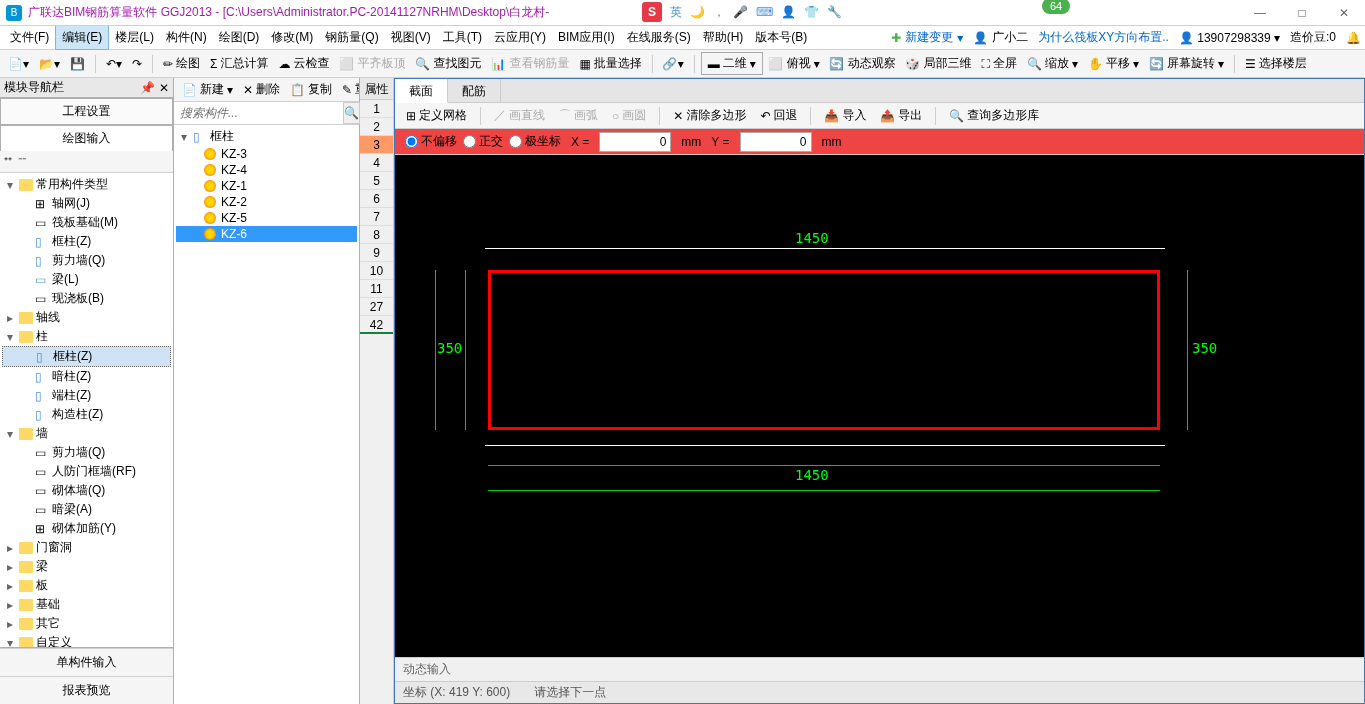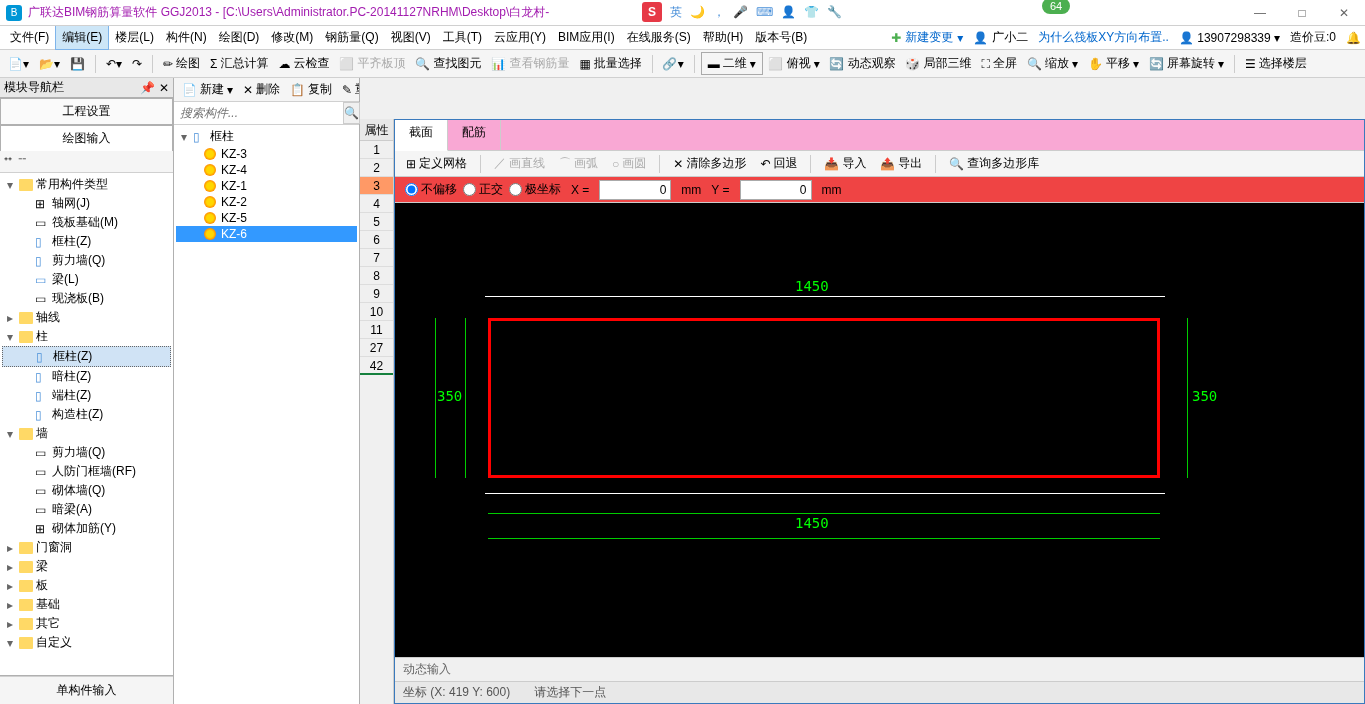--- a/index.html
+++ b/index.html
@@ -48,28 +48,28 @@
 .mid-panel .mid-toolbar { height: 24px; background: #f5f5f5; border-bottom: 1px solid #d0d0d0; display: flex; align-items: center; padding: 0 4px; gap: 2px; flex-wrap: nowrap; overflow: hidden; }
 .mid-panel .mid-toolbar .mb-btn { display: flex; align-items: center; gap: 3px; padding: 2px 4px; cursor: pointer; white-space: nowrap; }
 .mid-panel .search-row { display: flex; border-bottom: 1px solid #d0d0d0; }
 .mid-panel .search-row input { flex: 1; border: none; padding: 4px 6px; font-style: italic; color: #3b82f6; outline: none; }
 .mid-panel .search-row .search-btn { width: 24px; border: 1px solid #ccc; background: #f0f0f0; display: flex; align-items: center; justify-content: center; cursor: pointer; }
 .mid-panel .tree { flex: 1; overflow: auto; padding: 2px; }
 .kz-node { display: flex; align-items: center; padding: 1px 2px 1px 28px; cursor: pointer; }
 .kz-node .gear { width: 12px; height: 12px; background: radial-gradient(circle, #ffd700 40%, #ff8c00 70%); border-radius: 50%; margin-right: 5px; }
 .kz-node.selected { background: #3399ff; color: #fff; }
 
-.right-area { flex: 1; display: flex; flex-direction: column; position: relative; margin-top: 41px; }
+.right-area { flex: 1; display: flex; flex-direction: column; position: relative; }
 .prop-strip { position: absolute; left: 0; top: 0; bottom: 0; width: 34px; background: #f0f0f0; border-right: 1px solid #ccc; }
 .prop-strip .prop-tab { height: 22px; background: #e8e8e8; border-bottom: 1px solid #ccc; text-align: center; line-height: 22px; }
 .prop-strip .rn-col { }
 
 .editor-window { position: absolute; left: 34px; right: 0; top: 0; bottom: 0; border: 1px solid #3a7abd; background: #fff; display: flex; flex-direction: column; }
 .editor-window .ew-title { height: 22px; background: linear-gradient(#6ca6e0, #3a7abd); color: #fff; padding: 0 8px; line-height: 22px; }
-.editor-window .ew-tabs { height: 31px; background: #f9a8d4; display: flex; border-bottom: 1px solid #ccc; }
+.editor-window .ew-tabs { height: 24px; background: #e5e5e5; display: flex; border-bottom: 1px solid #ccc; }
 .editor-window .ew-tabs .ew-tab { padding: 4px 14px; border-right: 1px solid #ccc; cursor: pointer; }
 .editor-window .ew-tabs .ew-tab.active { background: #fff; border-bottom: 1px solid #fff; margin-bottom: -1px; }
 .editor-window .ew-toolbar { height: 26px; background: #f5f5f5; border-bottom: 1px solid #ccc; display: flex; align-items: center; padding: 0 6px; gap: 4px; }
 .editor-window .ew-toolbar .ewb { display: flex; align-items: center; gap: 3px; padding: 2px 5px; cursor: pointer; }
 .editor-window .ew-toolbar .vsep { width: 1px; height: 18px; background: #ccc; margin: 0 4px; }
 .editor-window .ew-coords { height: 26px; background: #ef4444; border-bottom: 1px solid #ccc; display: flex; align-items: center; padding: 0 10px; gap: 10px; }
 .editor-window .ew-coords input[type=text] { width: 72px; border: 1px solid #aaa; padding: 2px 4px; text-align: right; }
 .editor-window .canvas { flex: 1; background: #000; position: relative; }
 .editor-window .bottom-input { height: 24px; background: #f0f0f0; border-top: 1px solid #ccc; display: flex; align-items: center; padding: 0 8px; color: #666; }
 .editor-window .status-row { height: 22px; background: #e8e8e8; border-top: 1px solid #ccc; display: flex; align-items: center; padding: 0 8px; gap: 24px; color: #555; }
@@ -290,20 +290,21 @@
         </div>
     <div class="tree-node">
           <span class="expand">▾</span>
           <span class="folder-icon"></span>
           <span>自定义</span>
         </div>
 
   </div>
   <div class="bottom-tabs">
     <div class="bt">单构件输入</div>
+    <div class="bt">报表预览</div>
   </div>
 </div>
 
 <div class="mid-panel">
   <div class="mid-toolbar">
     <span class="mb-btn">📄<span>新建</span>▾</span>
     <span class="mb-btn">✕<span>删除</span></span>
     <span class="mb-btn">📋<span>复制</span></span>
     <span class="mb-btn">✎<span>重命名</span></span>
   </div>

